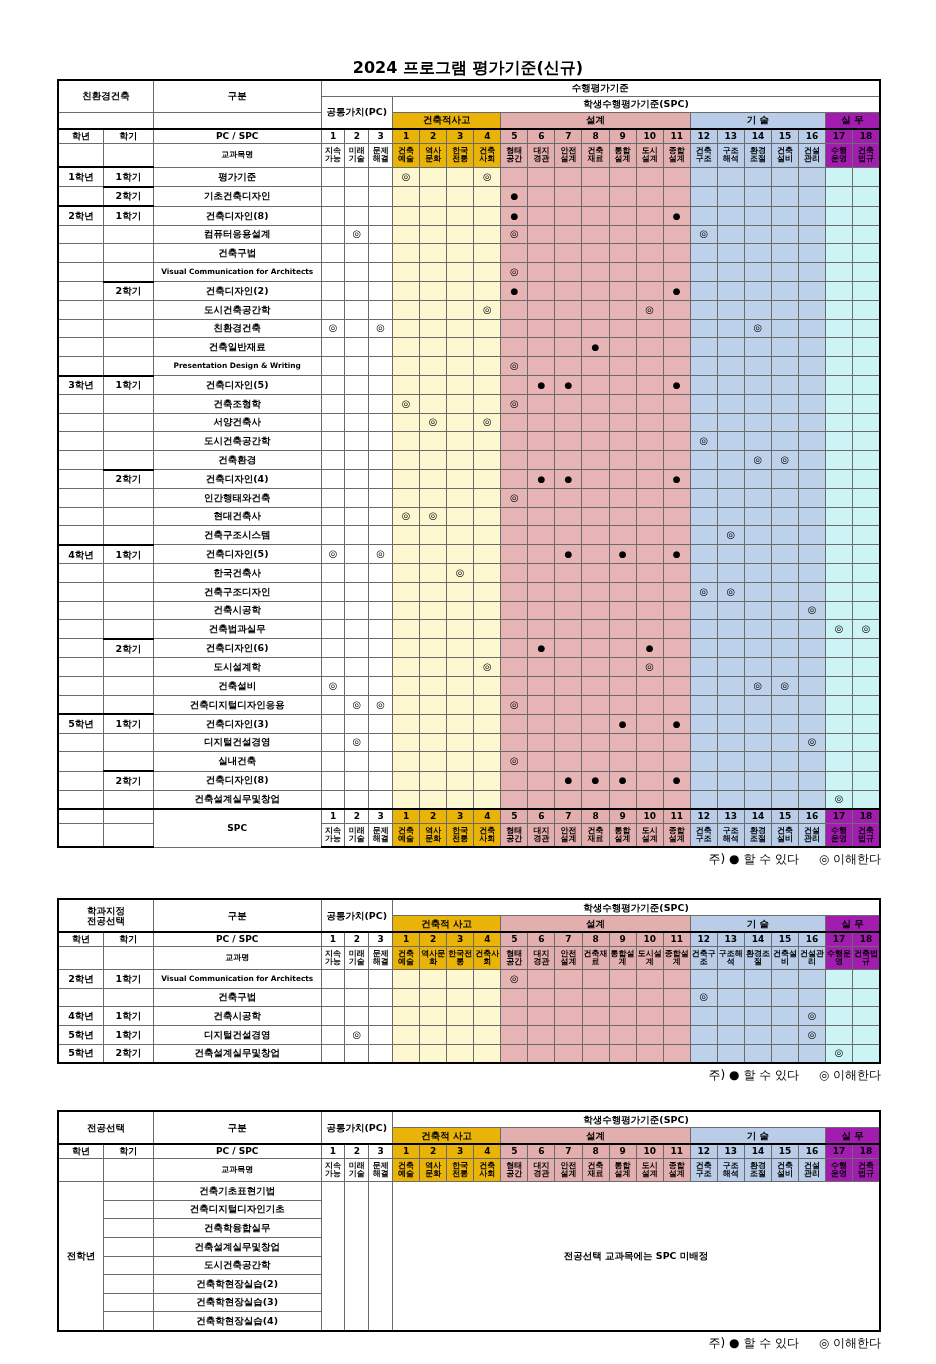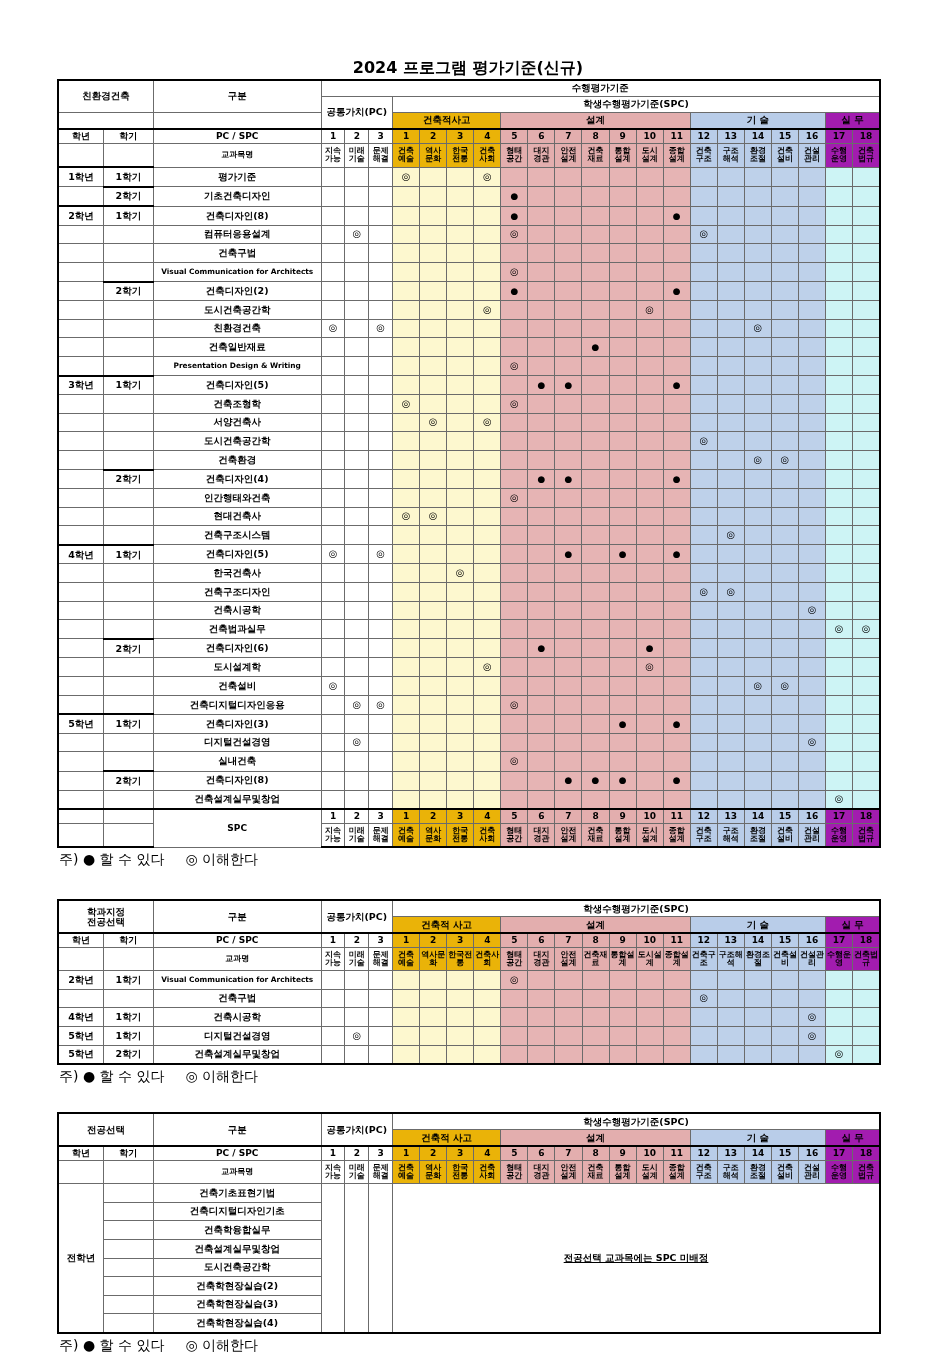--- a/index.html
+++ b/index.html
@@ -77,35 +77,35 @@
   .course-name { font-size: 9.5px; font-weight: normal; }
   .course-name.small { font-size: 7.4px; }
   .yr-cell { font-size: 9.5px; font-weight: normal; text-align: left; padding-left: 4px; }
   .sem-cell { font-size: 9.5px; font-weight: normal; text-align: left; padding-left: 4px; }
 
   .mark { font-size: 10px; line-height: 1; }
   .mark-filled { font-size: 9px; }
   .mark-open { font-size: 10px; }
 
   .note {
-    font-size: 14px;
+    font-size: 12px;
     padding: 3px 0 0 2px;
     font-weight: normal;
+    text-align: right;
   }
   .note .sp { display:inline-block; width: 12px; }
   .sec-gap-lg { height: 30px; }
   .sec-gap-md { height: 26px; }
 
   .vert-empty { background: #ffffff; }
 
   .big-note-cell {
     font-size: 10px;
     font-weight: normal;
     background: #ffffff;
-    text-decoration: underline;
   }
 </style>
 </head>
 <body>
 
 <div class="page">
 
   <div class="doc-title">2024 프로그램 평가기준(신규)</div>
 
   <div class="tbl-wrap">

